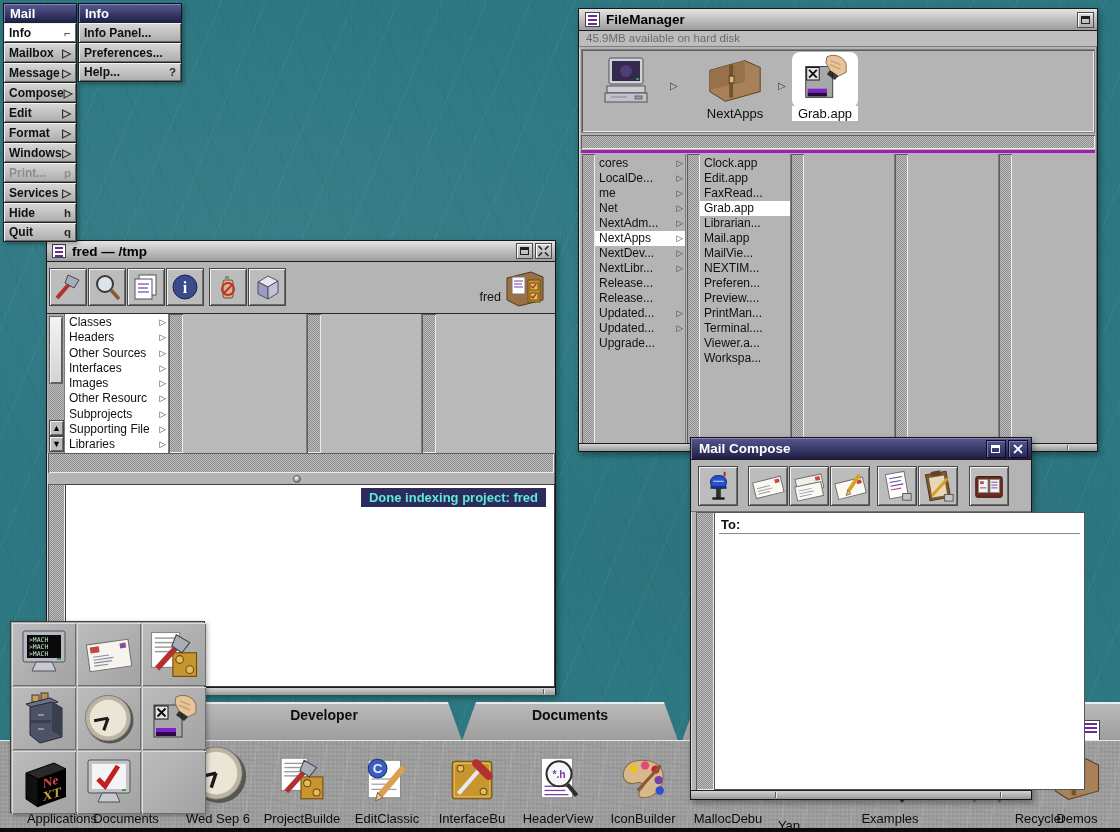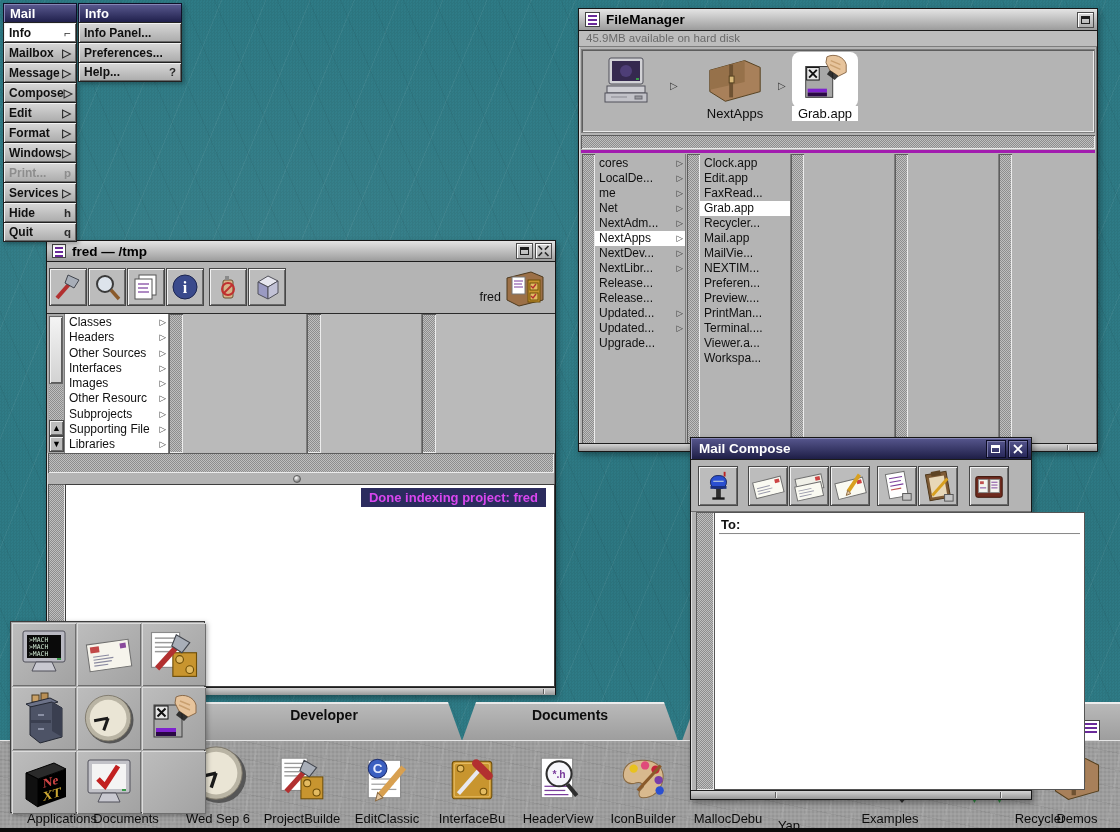--- a/index.html
+++ b/index.html
@@ -323,21 +323,21 @@
         <div class="brow"><span class="lb">Updated...</span><span class="arr">▷</span></div>
         <div class="brow"><span class="lb">Updated...</span><span class="arr">▷</span></div>
         <div class="brow"><span class="lb">Upgrade...</span><span class="arr"></span></div>
       </div>
       <div class="hatch sunken" style="position:absolute; left:106px; top:1px; width:13px; height:291px;"></div>
       <div style="position:absolute; left:119px; top:1px; width:91px; height:291px; border-right:1px solid #7d7d7d; padding-top:2px;">
         <div class="brow"><span class="lb">Clock.app</span></div>
         <div class="brow"><span class="lb">Edit.app</span></div>
         <div class="brow"><span class="lb">FaxRead...</span></div>
         <div class="brow sel"><span class="lb">Grab.app</span></div>
-        <div class="brow"><span class="lb">Recycler...</span></div>
+        <div class="brow"><span class="lb">Librarian...</span></div>
         <div class="brow"><span class="lb">Mail.app</span></div>
         <div class="brow"><span class="lb">MailVie...</span></div>
         <div class="brow"><span class="lb">NEXTIM...</span></div>
         <div class="brow"><span class="lb">Preferen...</span></div>
         <div class="brow"><span class="lb">Preview....</span></div>
         <div class="brow"><span class="lb">PrintMan...</span></div>
         <div class="brow"><span class="lb">Terminal....</span></div>
         <div class="brow"><span class="lb">Viewer.a...</span></div>
         <div class="brow"><span class="lb">Workspa...</span></div>
       </div>
@@ -458,21 +458,21 @@
       <div class="hatch sunken" style="position:absolute; left:260px; top:0; width:14px; height:139px;"></div>
       <div style="position:absolute; left:274px; top:0; width:101px; height:139px; background:#bababa; border-right:1px solid #7d7d7d;"></div>
       <div class="hatch sunken" style="position:absolute; left:375px; top:0; width:14px; height:139px;"></div>
       <div style="position:absolute; left:389px; top:0; width:119px; height:139px; background:#bababa;"></div>
     </div>
     <div class="hatch sunken" style="position:absolute; left:1px; top:212px; width:506px; height:20px;"></div>
     <div class="dimple" style="left:246px; top:234px;"></div>
 
     <div class="hatch sunken" style="position:absolute; left:1px; top:243px; width:17px; height:203px;"></div>
     <div style="position:absolute; left:18px; top:243px; width:490px; height:203px; background:#fff; border:1px solid #3e3e3e;">
-      <div style="position:absolute; right:8px; top:3px; height:19px; background:#2b2b5e; color:#d946ef; font-weight:bold; font-size:13px; line-height:19px; padding:0 8px;">
+      <div style="position:absolute; right:8px; top:3px; height:19px; background:#2b2b5e; color:#5eead4; font-weight:bold; font-size:13px; line-height:19px; padding:0 8px;">
         <span>Done indexing project: fred</span>
       </div>
     </div>
     <div class="rbar" style="left:0; top:446px; width:508px; height:8px;">
       <div class="rnotch" style="left:8px;"></div>
       <div class="rnotch" style="left:496px;"></div>
     </div>
   </div>
 
   <div class="win" style="left:690px; top:437px; width:342px; height:363px; z-index:6;">

